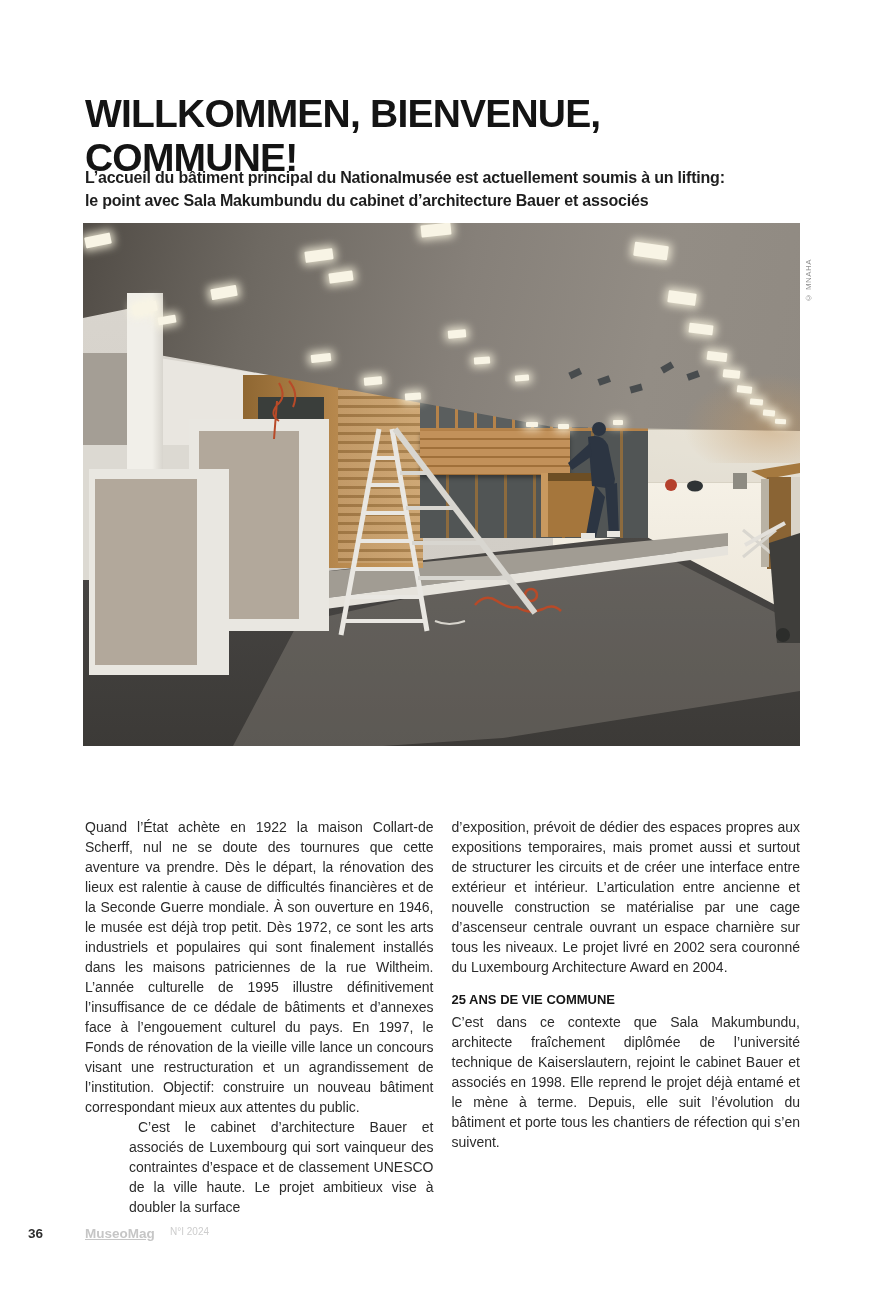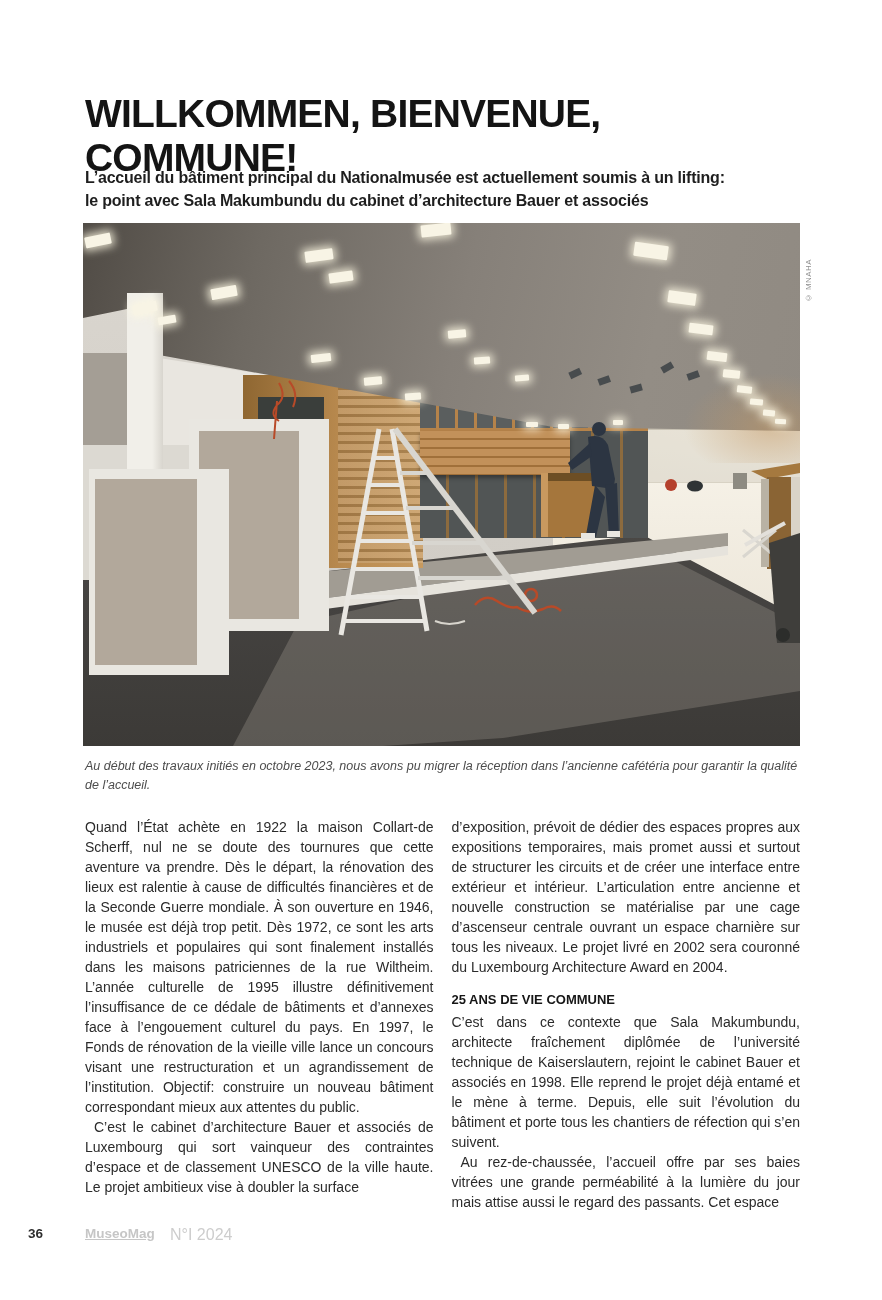--- a/index.html
+++ b/index.html
@@ -70,28 +70,28 @@
 
   .credit{position:absolute;left:804px;top:222px;height:80px;font-size:8px;color:#8f8f8f;
           letter-spacing:.4px;writing-mode:vertical-rl;transform:rotate(180deg);}
   .caption{position:absolute;left:85px;top:757px;width:720px;font-style:italic;
            font-size:12.5px;line-height:18.5px;color:#4c4c4c;}
 
   
   .columns{position:absolute;left:85px;top:817px;width:715px;display:flex;gap:18px;justify-content:flex-end;}
   .col{flex:1;font-size:14px;line-height:20px;text-align:justify;color:#2b2b2b;hyphens:auto;}
   .col p{margin:0;}
-  .col p.indent{text-indent:9px;}
+  .col p.indent{text-indent:9px;margin-left:44px;}
   .col h2{margin:13px 0 2px 0;font-size:13px;letter-spacing:0;color:#161616;}
 
   
   .footer{position:absolute;left:0;top:1226px;width:882px;height:20px;font-size:13.5px;}
   .pageno{position:absolute;left:28px;font-weight:700;color:#2e2e2e;}
   .magname{position:absolute;left:85px;font-weight:700;color:#c6c6c6;text-decoration:underline;}
-  .issue{position:absolute;left:170px;font-size:16px;color:#cdcdcd;}
+  .issue{position:absolute;left:170px;font-size:10px;color:#cdcdcd;}
 </style>
 </head>
 <body>
 
 <div class="page">
 
   <h1 class="headline">
     <span>WILLKOMMEN, BIENVENUE,</span>
     <span>COMMUNE!</span>
   </h1>
@@ -209,32 +209,30 @@
       </g>
       <g>
         <polygon points="686,320 717,310 717,420 694,420" fill="#3f3e3b"></polygon>
         <path d="M662,322 L702,300" stroke="#e3e0da" stroke-width="4"></path>
         <circle cx="700" cy="412" r="7" fill="#2c2d2b"></circle>
       </g>
     </svg>
   </div>
 
   <div class="credit">© MNAHA</div>
-  <div class="caption">Au début des travaux initiés en octobre 2023, nous avons pu migrer la réception dans l’ancienne cafétéria pour garantir la qualité de l’accueil.</div>
 
   <div class="columns">
     <div class="col">
       <p>Quand l’État achète en 1922 la maison Collart-de Scherff, nul ne se doute des tournures que cette aventure va prendre. Dès le départ, la rénovation des lieux est ralentie à cause de difficultés financières et de la Seconde Guerre mondiale. À son ouverture en 1946, le musée est déjà trop petit. Dès 1972, ce sont les arts industriels et populaires qui sont finalement installés dans les maisons patriciennes de la rue Wiltheim. L’année culturelle de 1995 illustre définitivement l’insuffisance de ce dédale de bâtiments et d’annexes face à l’engouement culturel du pays. En 1997, le Fonds de rénovation de la vieille ville lance un concours visant une restructuration et un agrandissement de l’institution. Objectif: construire un nouveau bâtiment correspondant mieux aux attentes du public.</p>
       <p class="indent">C’est le cabinet d’architecture Bauer et associés de Luxembourg qui sort vainqueur des contraintes d’espace et de classement UNESCO de la ville haute. Le projet ambitieux vise à doubler la surface</p>
     </div>
     <div class="col">
       <p>d’exposition, prévoit de dédier des espaces propres aux expositions temporaires, mais promet aussi et surtout de structurer les circuits et de créer une interface entre extérieur et intérieur. L’articulation entre ancienne et nouvelle construction se matérialise par une cage d’ascenseur centrale ouvrant un espace charnière sur tous les niveaux. Le projet livré en 2002 sera couronné du Luxembourg Architecture Award en 2004.</p>
       <h2>25 ANS DE VIE COMMUNE</h2>
       <p>C’est dans ce contexte que Sala Makumbundu, architecte fraîchement diplômée de l’université technique de Kaiserslautern, rejoint le cabinet Bauer et associés en 1998. Elle reprend le projet déjà entamé et le mène à terme. Depuis, elle suit l’évolution du bâtiment et porte tous les chantiers de réfection qui s’en suivent.</p>
-      <p class="indent">Au rez-de-chaussée, l’accueil offre par ses baies vitrées une grande perméabilité à la lumière du jour mais attise aussi le regard des passants. Cet espace</p>
     </div>
   </div>
 
   <div class="footer">
     <span class="pageno">36</span>
     <span class="magname">MuseoMag</span>
     <span class="issue">N°I 2024</span>
   </div>
 
 </div>

